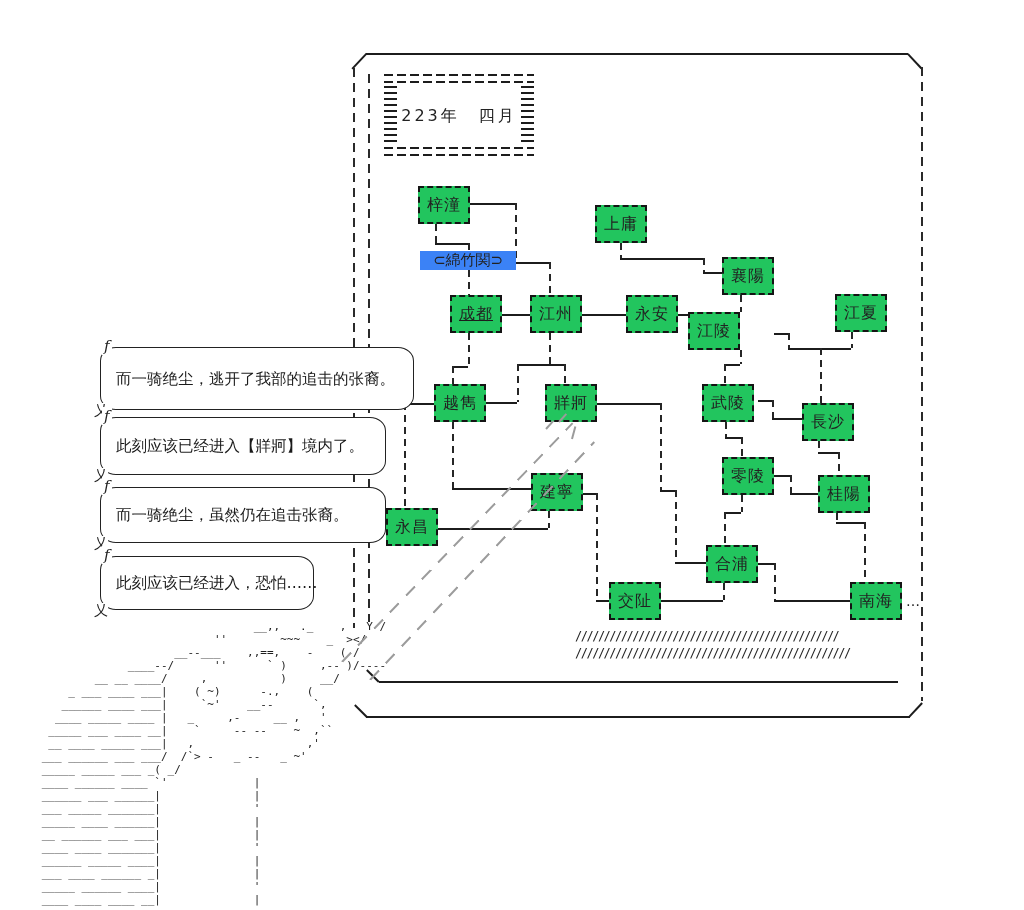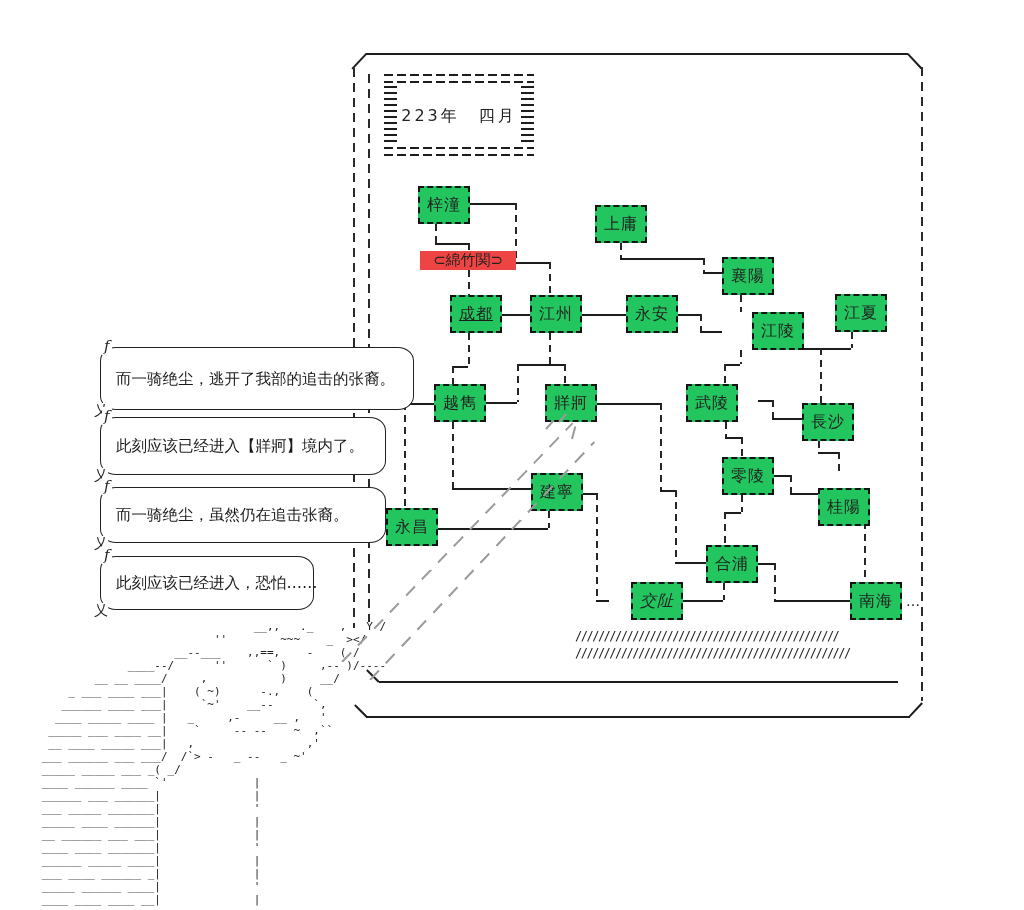--- a/index.html
+++ b/index.html
@@ -20,21 +20,21 @@
   .city span{font-size:16px;letter-spacing:1px;color:#222;white-space:nowrap;}
   
   .datebox{position:absolute;left:380px;top:72px;width:158px;height:86px;background:#fff;z-index:2;}
   .db-h{position:absolute;height:2px;left:4px;right:4px;
         background:repeating-linear-gradient(90deg,#1c1c1c 0 9px,transparent 9px 13px);}
   .db-side{position:absolute;width:13px;top:14px;bottom:14px;
         background:repeating-linear-gradient(180deg,#1c1c1c 0 2px,transparent 2px 6px);}
   .db-text{position:absolute;left:0;right:0;top:34px;text-align:center;font-size:16px;letter-spacing:3px;color:#222;}
   
   .pass{position:absolute;left:420px;top:251px;width:96px;text-align:center;font-size:15px;
-        color:#222;z-index:3;background:#ef4444;white-space:nowrap;}
+        color:#222;z-index:3;background:#3b82f6;white-space:nowrap;}
   
   .bubble{position:absolute;background:#fff;border:1.5px solid #222;border-radius:16px/14px;z-index:6;}
   .bubble .fg{position:absolute;top:-11px;left:1px;font-family:"DejaVu Serif",serif;font-style:italic;
               font-size:15px;color:#222;background:#fff;padding:0 2px;}
   .bubble .tail{position:absolute;bottom:-8px;left:-7px;font-size:14px;color:#222;background:#fff;line-height:14px;}
   .bubble .txt{position:absolute;left:15px;top:50%;transform:translateY(-50%);
                font-size:15.5px;white-space:nowrap;color:#1a1a1a;}
   
   .hatch{position:absolute;font-family:"DejaVu Sans Mono",monospace;font-size:12px;line-height:14px;
          letter-spacing:-1.5px;color:#222;z-index:2;white-space:pre;}
@@ -90,54 +90,54 @@
       </div>
       <div class="city" style="left: 530px; top: 295px;">
         <span>江州</span>
       </div>
       <div class="city" style="left: 626px; top: 295px;">
         <span>永安</span>
       </div>
       <div class="city" style="left: 722px; top: 257px;">
         <span>襄陽</span>
       </div>
-      <div class="city" style="left: 752px; top: 312px;">
+      <div class="city" style="left: 688px; top: 312px;">
         <span>江陵</span>
       </div>
       <div class="city" style="left: 835px; top: 294px; justify-content: center;">
         <span>江夏</span>
       </div>
       <div class="city" style="left: 434px; top: 384px;">
         <span>越雋</span>
       </div>
       <div class="city" style="left: 545px; top: 384px;">
         <span>牂牁</span>
       </div>
-      <div class="city" style="left: 686px; top: 384px;">
+      <div class="city" style="left: 702px; top: 384px;">
         <span>武陵</span>
       </div>
       <div class="city" style="left: 802px; top: 403px;">
         <span>長沙</span>
       </div>
       <div class="city" style="left: 722px; top: 457px;">
         <span>零陵</span>
       </div>
-      <div class="city" style="left: 818px; top: 488px;">
+      <div class="city" style="left: 818px; top: 475px;">
         <span>桂陽</span>
       </div>
       <div class="city" style="left: 531px; top: 473px;">
         <span>建寧</span>
       </div>
       <div class="city" style="left: 386px; top: 508px;">
         <span>永昌</span>
       </div>
       <div class="city" style="left: 706px; top: 545px;">
         <span>合浦</span>
       </div>
-      <div class="city" style="left: 631px; top: 582px; font-style: italic;">
+      <div class="city" style="left: 609px; top: 582px;">
         <span>交阯</span>
       </div>
       <div class="city" style="left: 850px; top: 582px;">
         <span>南海</span>
       </div>
     </div>
   <div id="connectors">
       <div class="seg v d" style="left: 435px; top: 224px; height: 19px;"></div>
       <div class="seg h s" style="left: 435px; top: 243px; width: 33px;"></div>
       <div class="seg v d" style="left: 468px; top: 243px; height: 9px;"></div>

